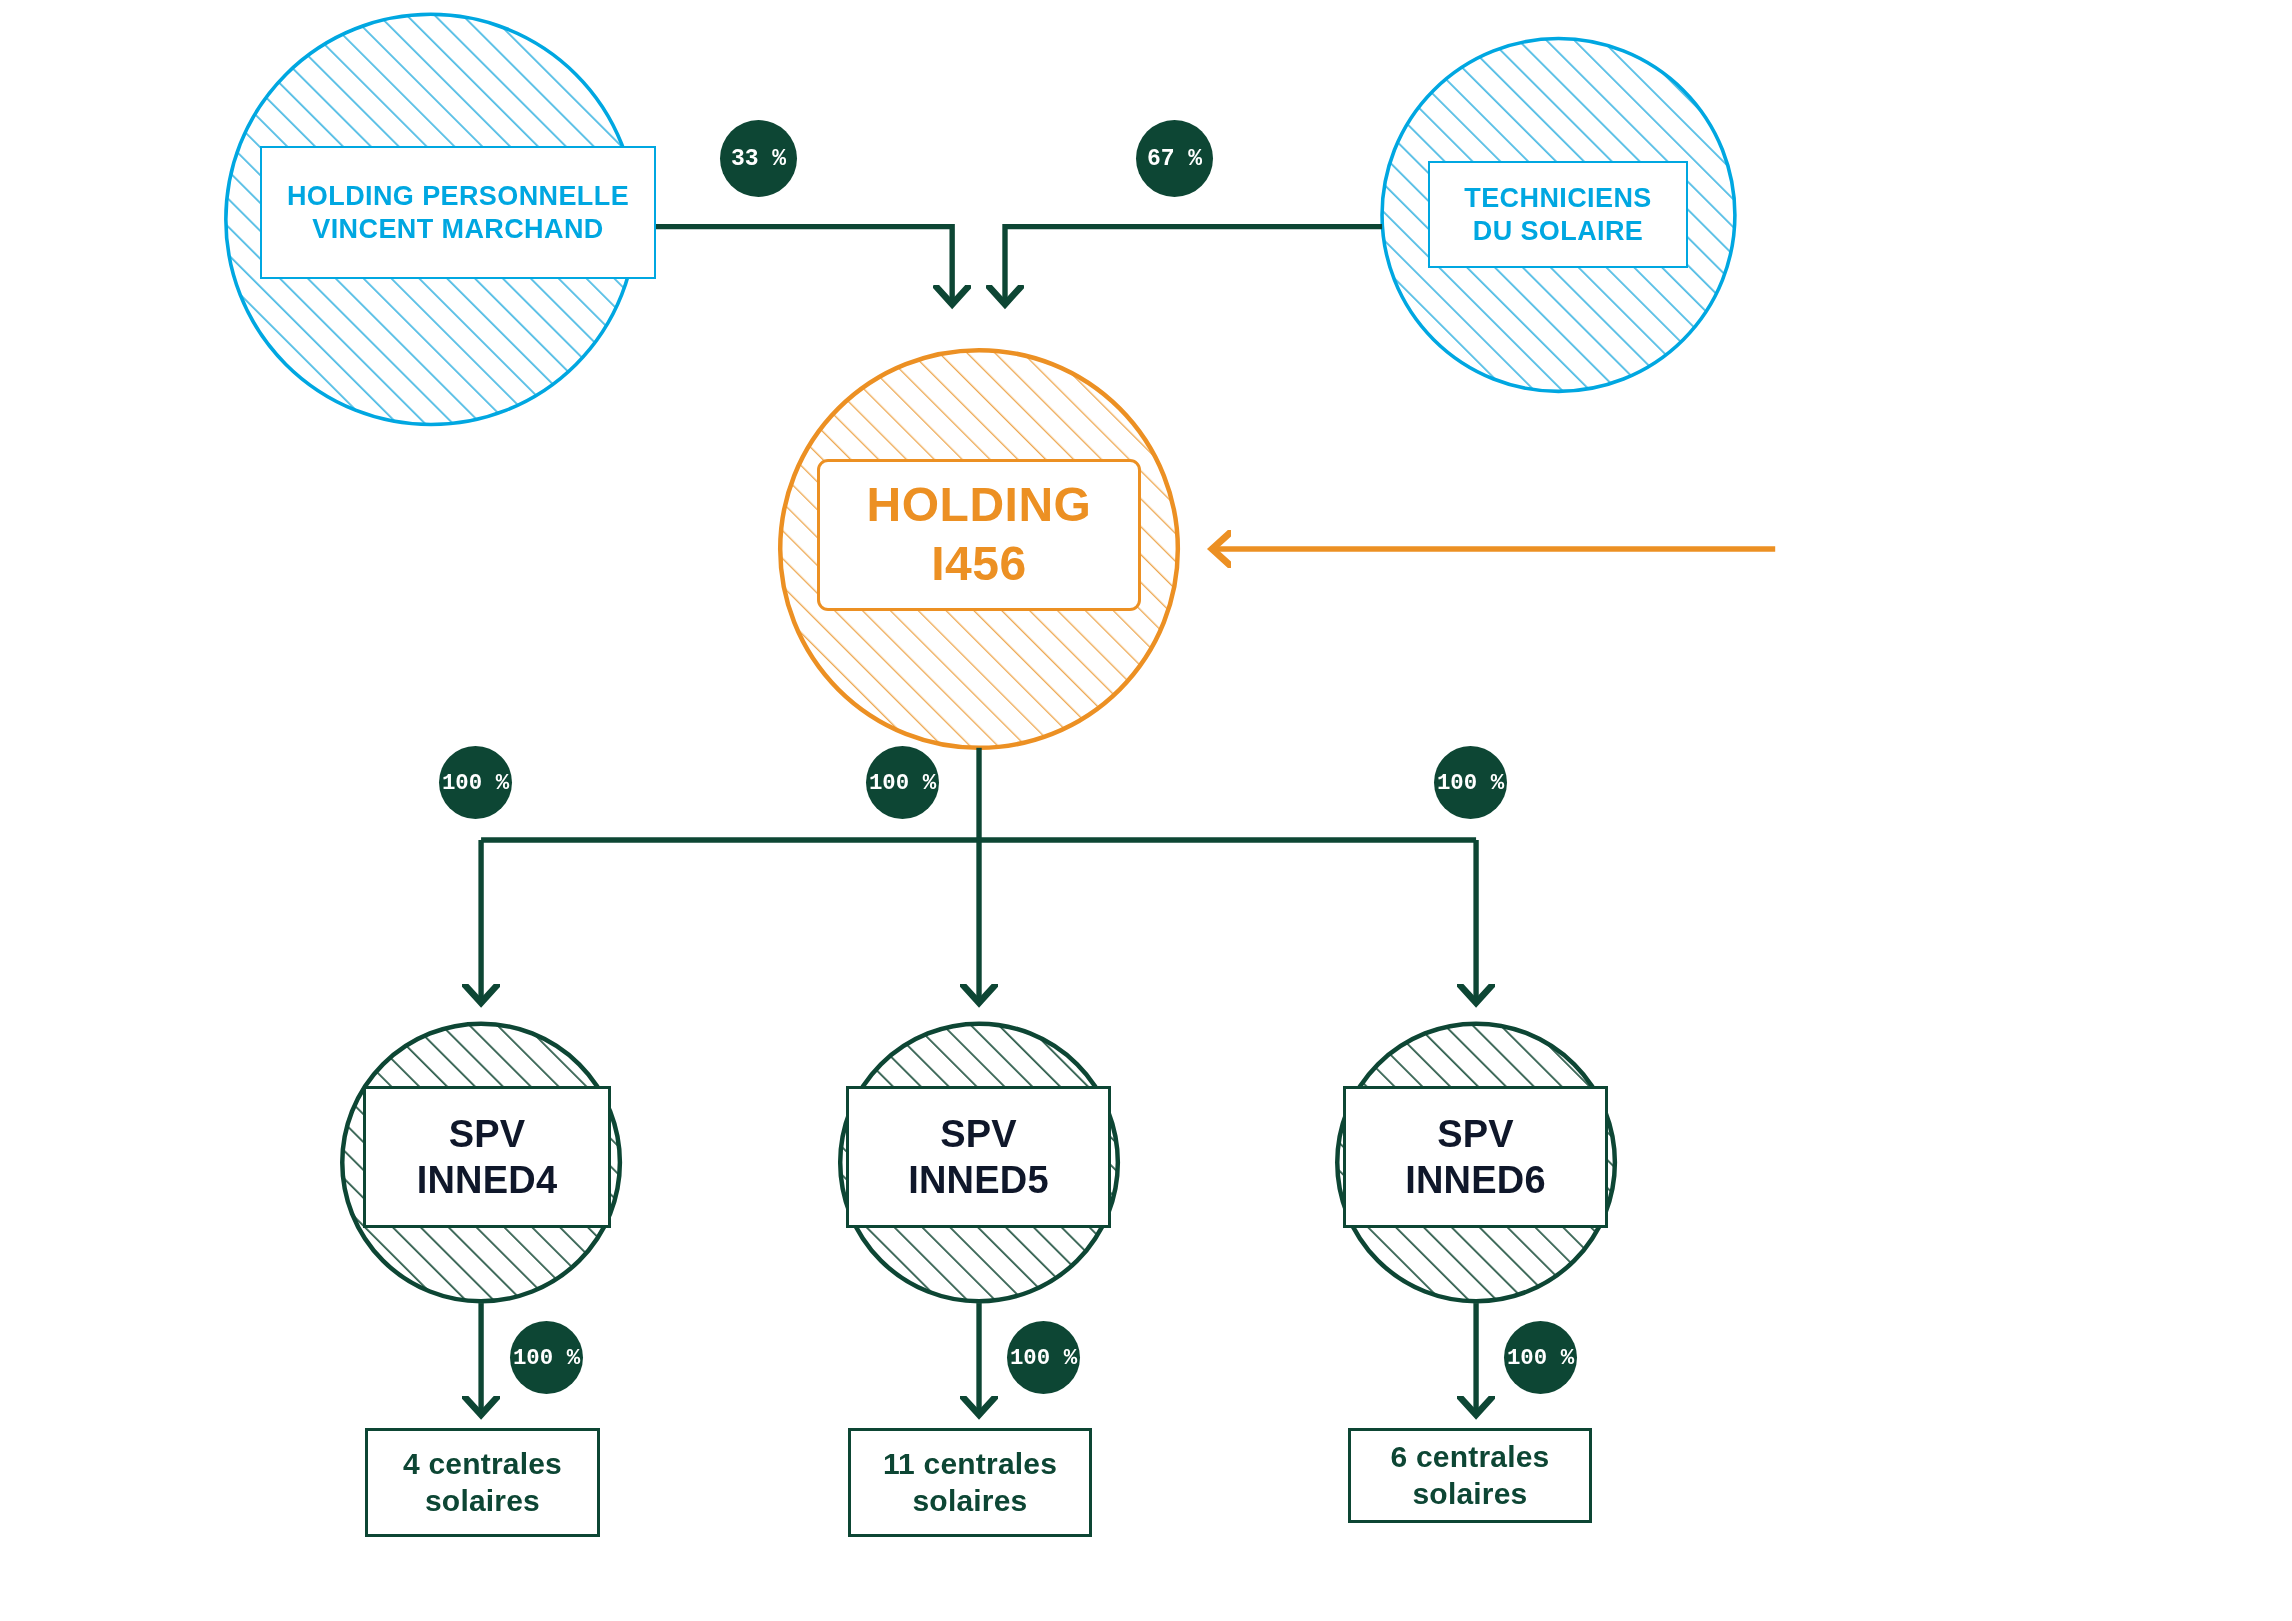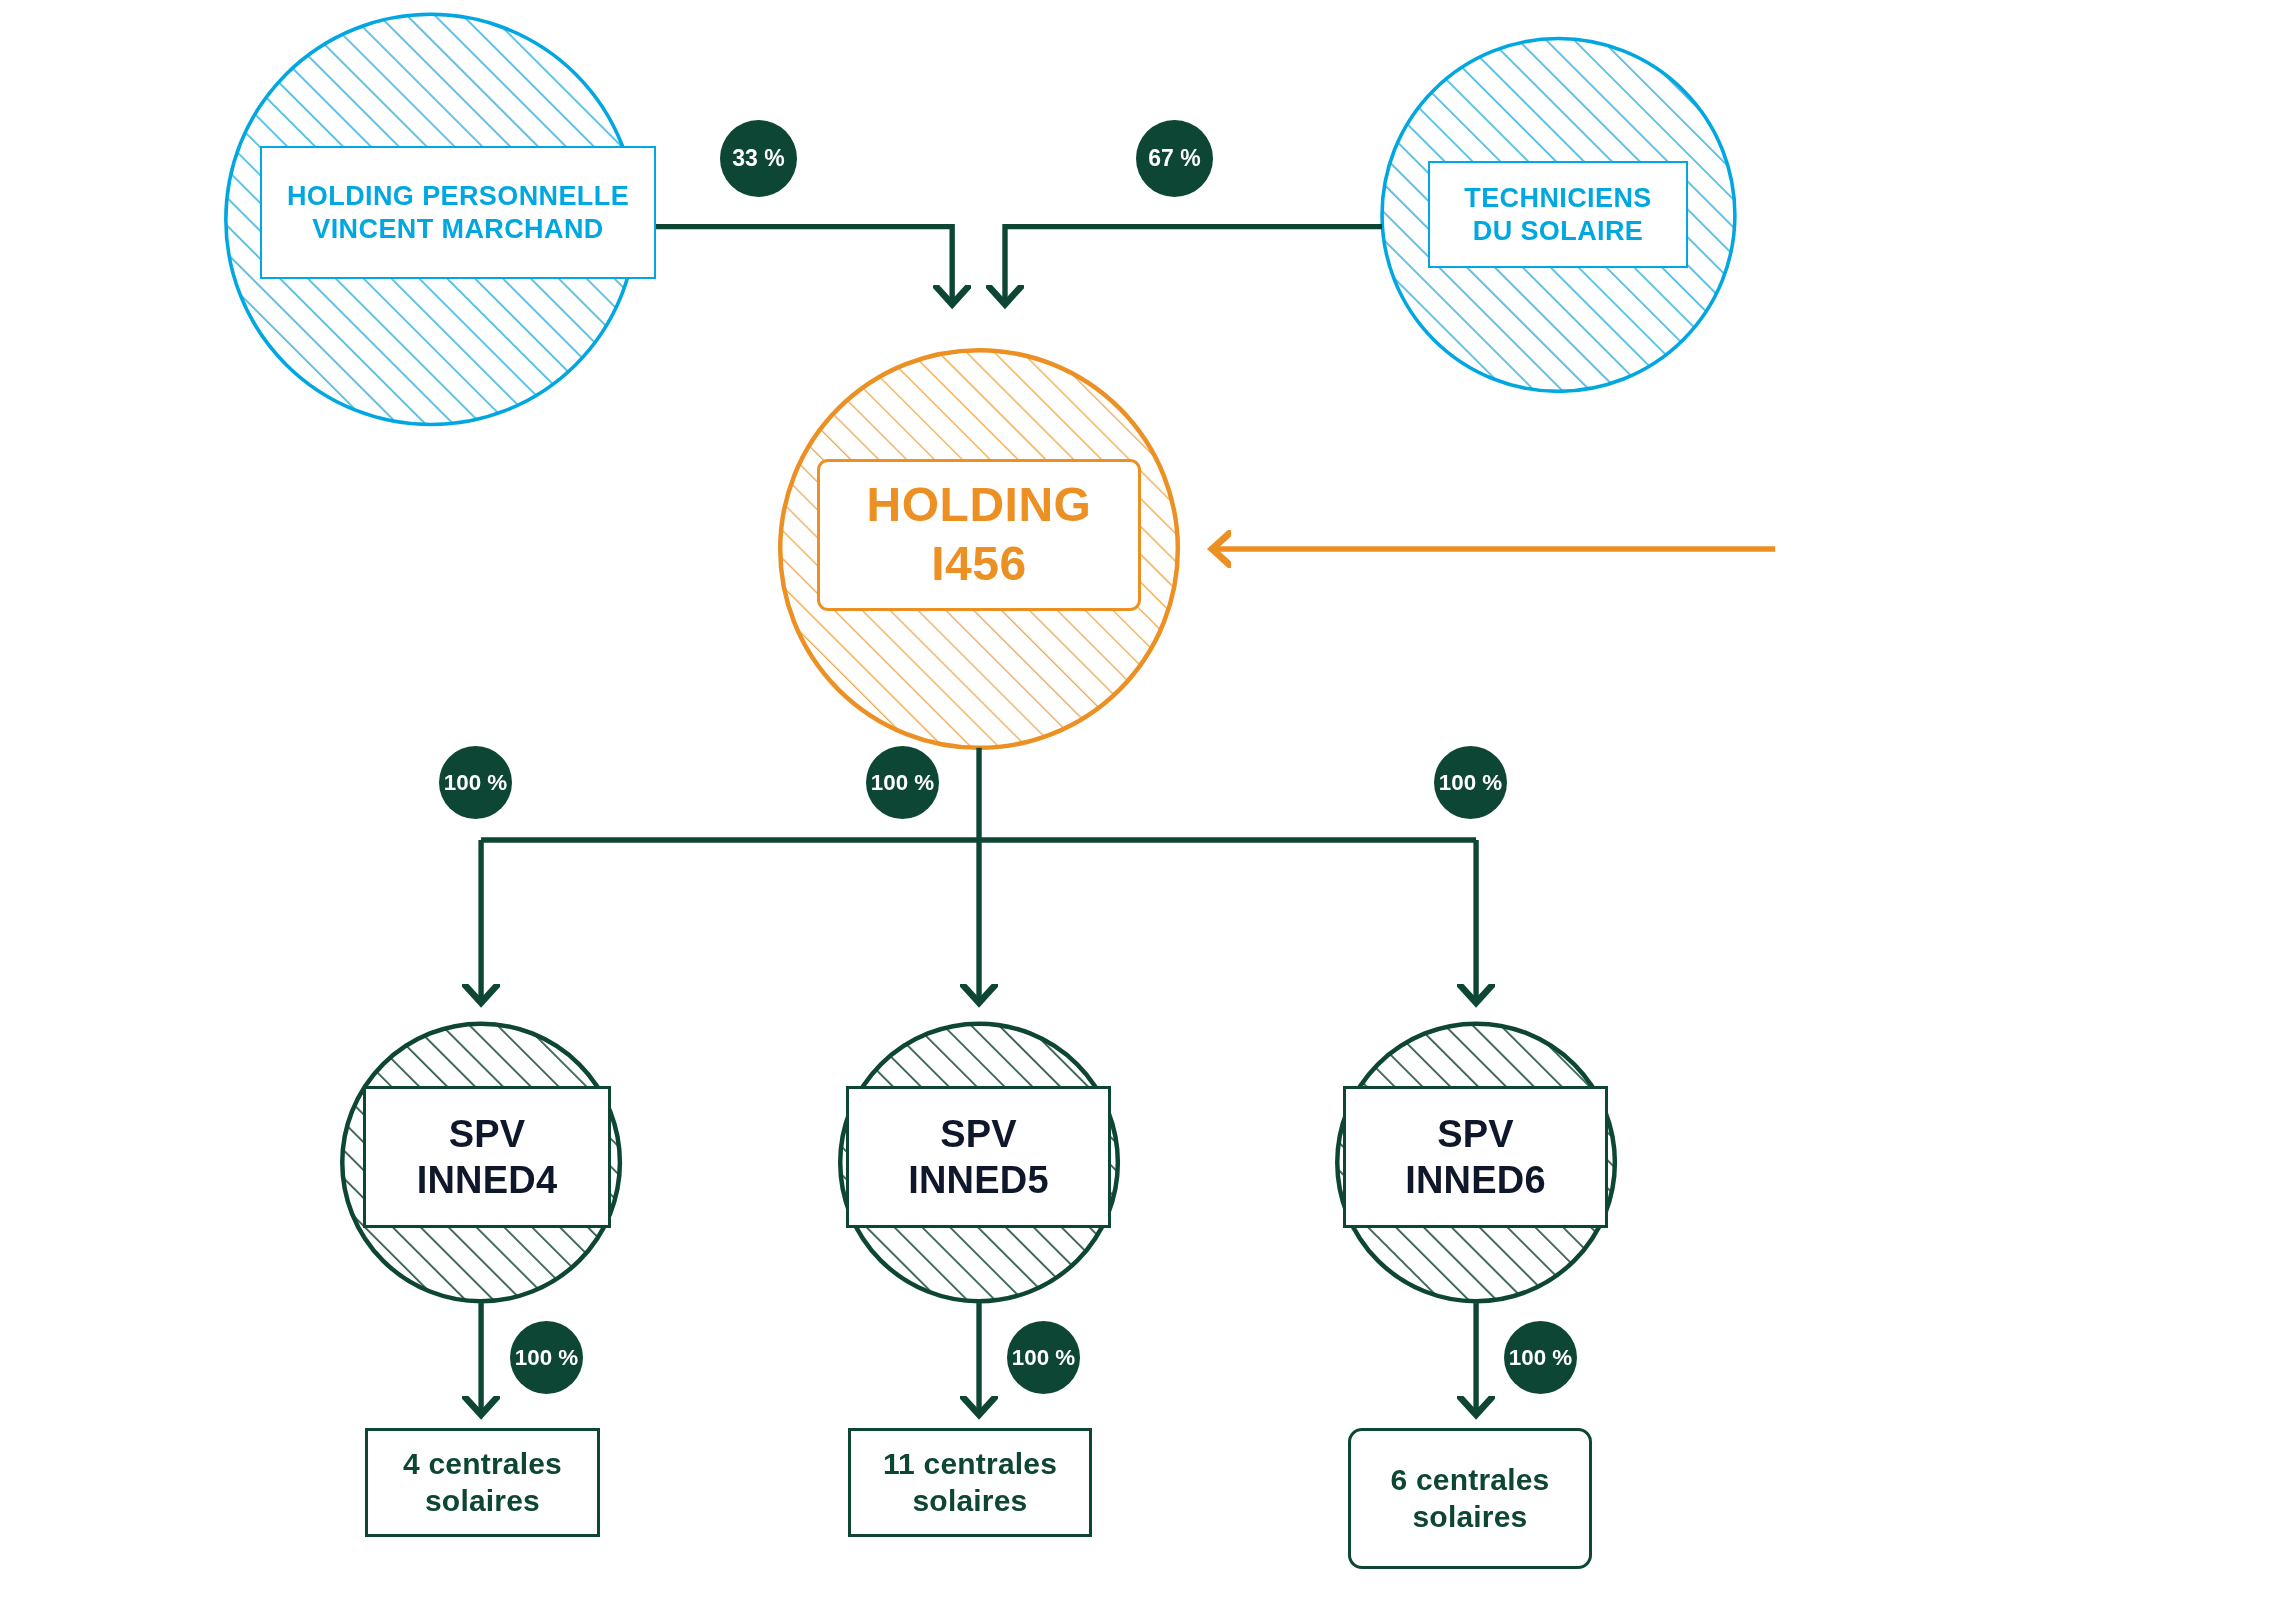--- a/index.html
+++ b/index.html
@@ -100,20 +100,21 @@
   .badge {
     position: absolute;
     background: #0D4634;
     border-radius: 50%;
     display: flex;
     align-items: center;
     justify-content: center;
     color: #ffffff;
     font-weight: bold;
     box-sizing: border-box;
+    font-family: Liberation Mono, monospace;
   }
   .badge.big  { width: 77px;  height: 77px;  font-size: 23px; }
   .badge.mid  { width: 73px;  height: 73px;  font-size: 22.4px; }
 </style>
 </head>
 <body>
 
 <div id="diagram-root">
 
   <svg class="layer" viewBox="0 0 2560 1810" xmlns="http://www.w3.org/2000/svg">
@@ -195,21 +196,21 @@
   </div>
 
   <div class="label-box node-outcome" style="left:365px; top:1428px; width:235px; height:109px;">
     <span class="txt">4 centrales
 solaires</span>
   </div>
   <div class="label-box node-outcome" style="left:848px; top:1428px; width:244px; height:109px;">
     <span class="txt">11 centrales
 solaires</span>
   </div>
-  <div class="label-box node-outcome" style="left:1348px; top:1428px; width:244px; height:141px;border-radius:14px;">
+  <div class="label-box node-outcome" style="left:1348px; top:1428px; width:244px; height:95px;">
     <span class="txt">6 centrales
 solaires</span>
   </div>
 
   <div class="badge big" style="left:720px; top:120px;">33 %</div>
 
   <div class="badge big" style="left:1136px; top:120px;">67 %</div>
 
   <div class="badge mid" style="left:439px; top:746px;">100 %</div>
 

